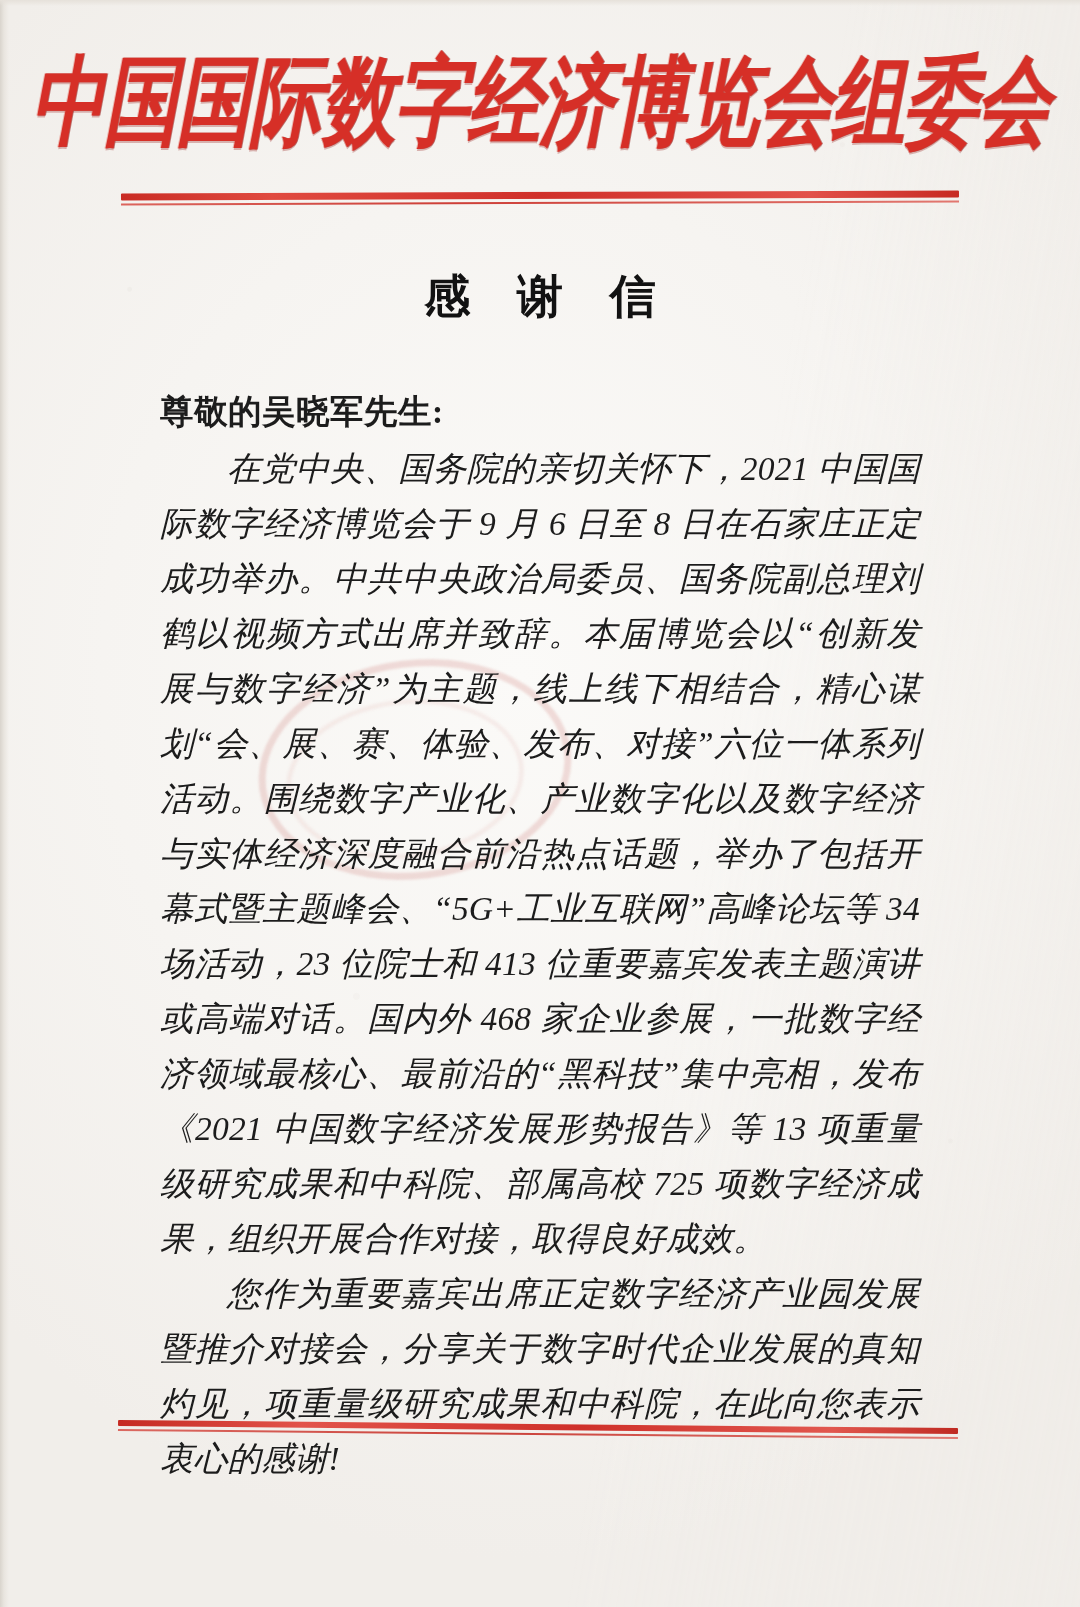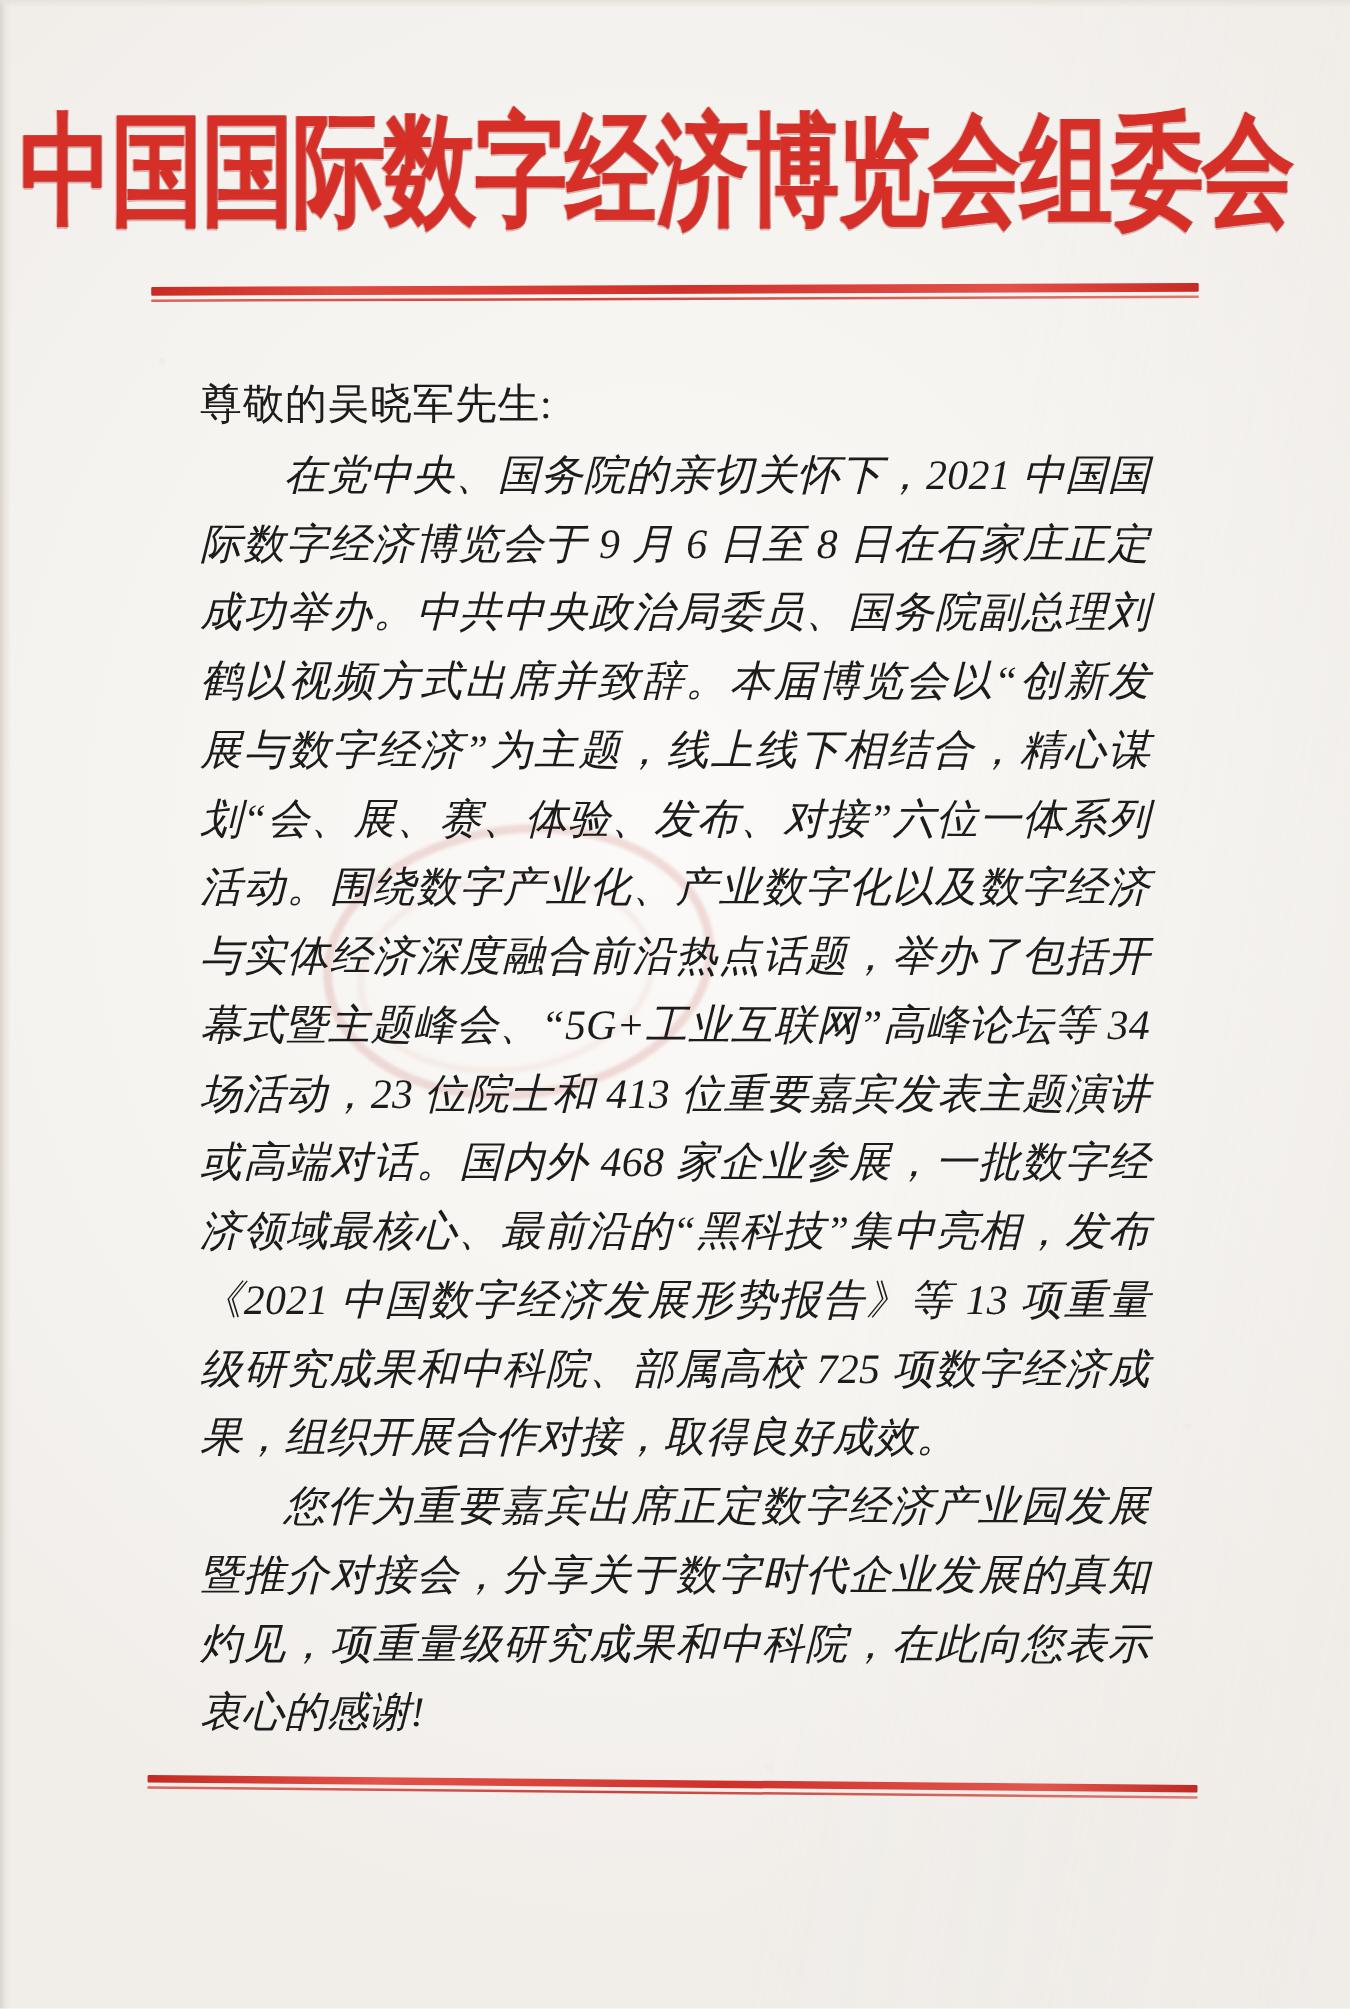--- a/index.html
+++ b/index.html
@@ -78,21 +78,23 @@
     pointer-events: none;
   }
 
   .content {
     position: relative;
     z-index: 3;
   }
 
   
   .letterhead {
-    padding-top: 100px;
+    padding-top: 64px;
+    text-align: center;
+    font-style: italic;
   }
 
   .letterhead-title {
     display: inline-block;
     font-family: "Liberation Sans", "DejaVu Sans", sans-serif;
     font-weight: bold;
     font-size: 76px;
     line-height: 1;
     letter-spacing: -1px;
     color: #d62f27;
@@ -142,20 +144,21 @@
     font-size: 33.5px;
     line-height: 55px;
     color: #1c1c1c;
     text-align: justify;
     text-justify: inter-ideograph;
   }
 
   .salutation {
     margin: 0 0 2px 0;
     letter-spacing: .5px;
+    font-weight: bold;
   }
 
   .para {
     margin: 0;
     text-indent: 2em;
     letter-spacing: .2px;
     text-align: justify;
     text-justify: inter-ideograph;
     font-style: italic;
   }
@@ -196,20 +199,21 @@
 
     <div class="letterhead">
       <div class="letterhead-title">中国国际数字经济博览会组委会</div>
     </div>
 
     <div class="rule-top">
       <div class="bar-thick"></div>
       <div class="bar-thin"></div>
     </div>
 
+    <div class="doc-title">感 谢 信</div>
 
     <div class="letter-body">
       <p class="salutation">尊敬的吴晓军先生:</p>
       <p class="para">在党中央、国务院的亲切关怀下，2021 中国国际数字经济博览会于 9 月 6 日至 8 日在石家庄正定成功举办。中共中央政治局委员、国务院副总理刘鹤以视频方式出席并致辞。本届博览会以“创新发展与数字经济”为主题，线上线下相结合，精心谋划“会、展、赛、体验、发布、对接”六位一体系列活动。围绕数字产业化、产业数字化以及数字经济与实体经济深度融合前沿热点话题，举办了包括开幕式暨主题峰会、“5G+工业互联网”高峰论坛等 34 场活动，23 位院士和 413 位重要嘉宾发表主题演讲或高端对话。国内外 468 家企业参展，一批数字经济领域最核心、最前沿的“黑科技”集中亮相，发布《2021 中国数字经济发展形势报告》等 13 项重量级研究成果和中科院、部属高校 725 项数字经济成果，组织开展合作对接，取得良好成效。</p>
       <p class="para">您作为重要嘉宾出席正定数字经济产业园发展暨推介对接会，分享关于数字时代企业发展的真知灼见，项重量级研究成果和中科院，在此向您表示衷心的感谢!</p>
     </div>
 
   </div>
 
   <div class="rule-bottom">

